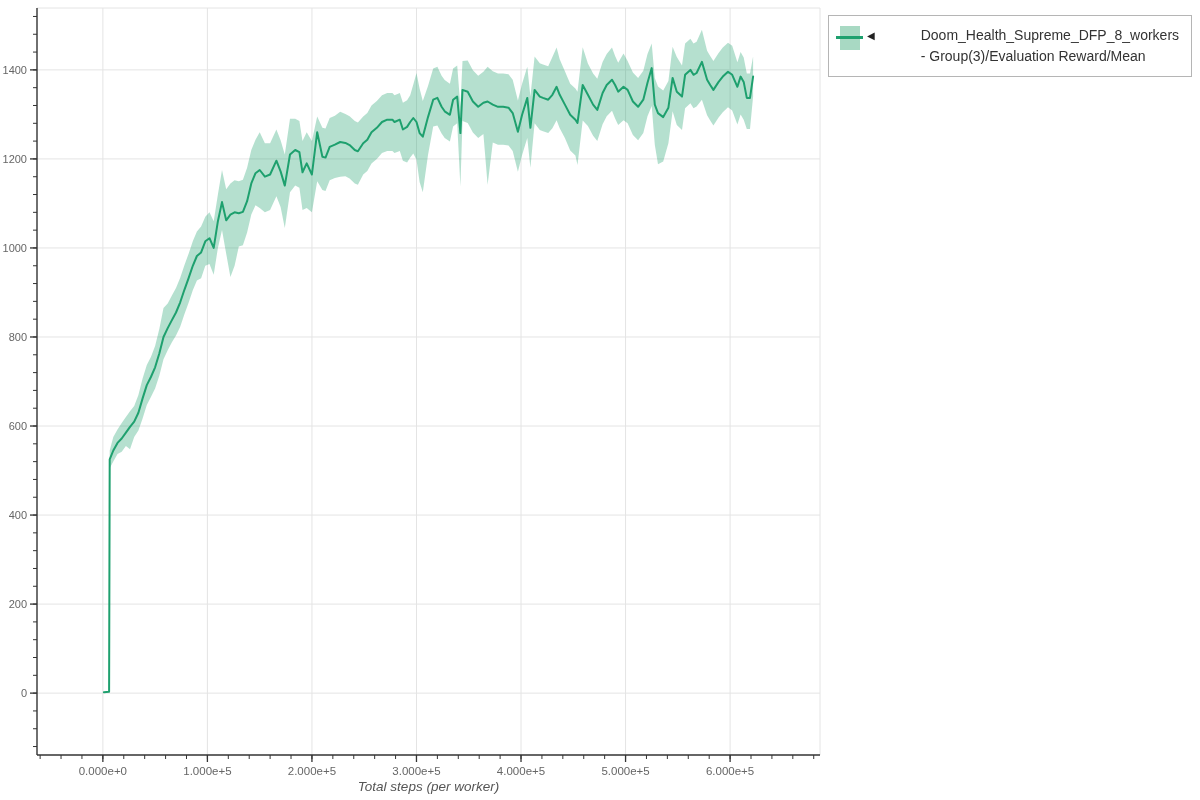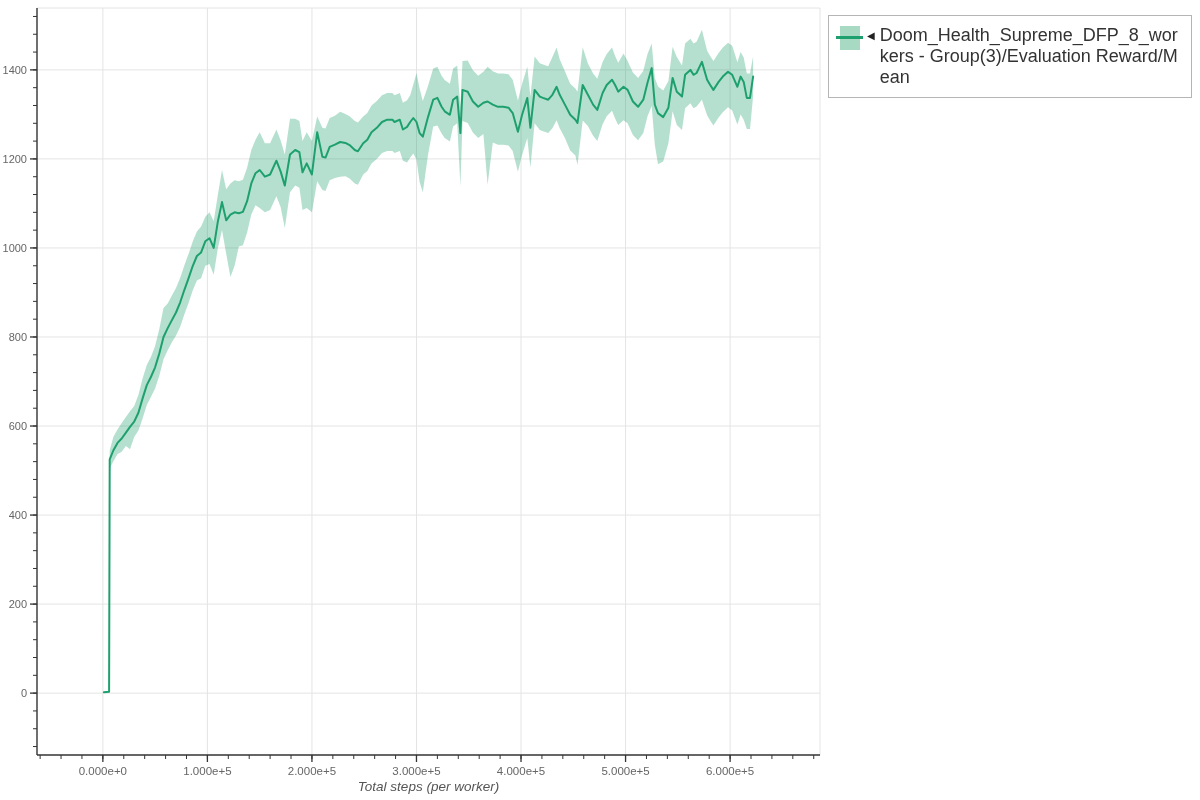--- a/index.html
+++ b/index.html
@@ -21,22 +21,23 @@
     background:var(--band-solid,#a8d9c3);
   }
   .swatch::after{
     content:"";position:absolute;left:-4px;right:-3px;top:10px;height:3px;
     background:var(--line,#1ea06e);
   }
   .marker{
     flex:0 0 auto;margin:0 5px 0 7px;font-size:10px;line-height:21px;color:#222;
   }
   .legend-label{
-    flex:1 1 auto;font-size:18px;line-height:21px;color:var(--legend-text,#333);
+    flex:1 1 auto;font-size:14px;line-height:21px;color:var(--legend-text,#333);
     word-break:break-all;
+    margin-left:41px;
   }
 </style>
 </head>
 <body>
 
 <div class="canvas">
   <svg id="chart" width="1200" height="800">
     <g id="g-grid">
         <line x1="102.85981308411215" x2="102.85981308411215" y1="8" y2="755" stroke="#e4e4e4" stroke-width="1"></line>
         <line x1="207.3991989319092" x2="207.3991989319092" y1="8" y2="755" stroke="#e4e4e4" stroke-width="1"></line>

